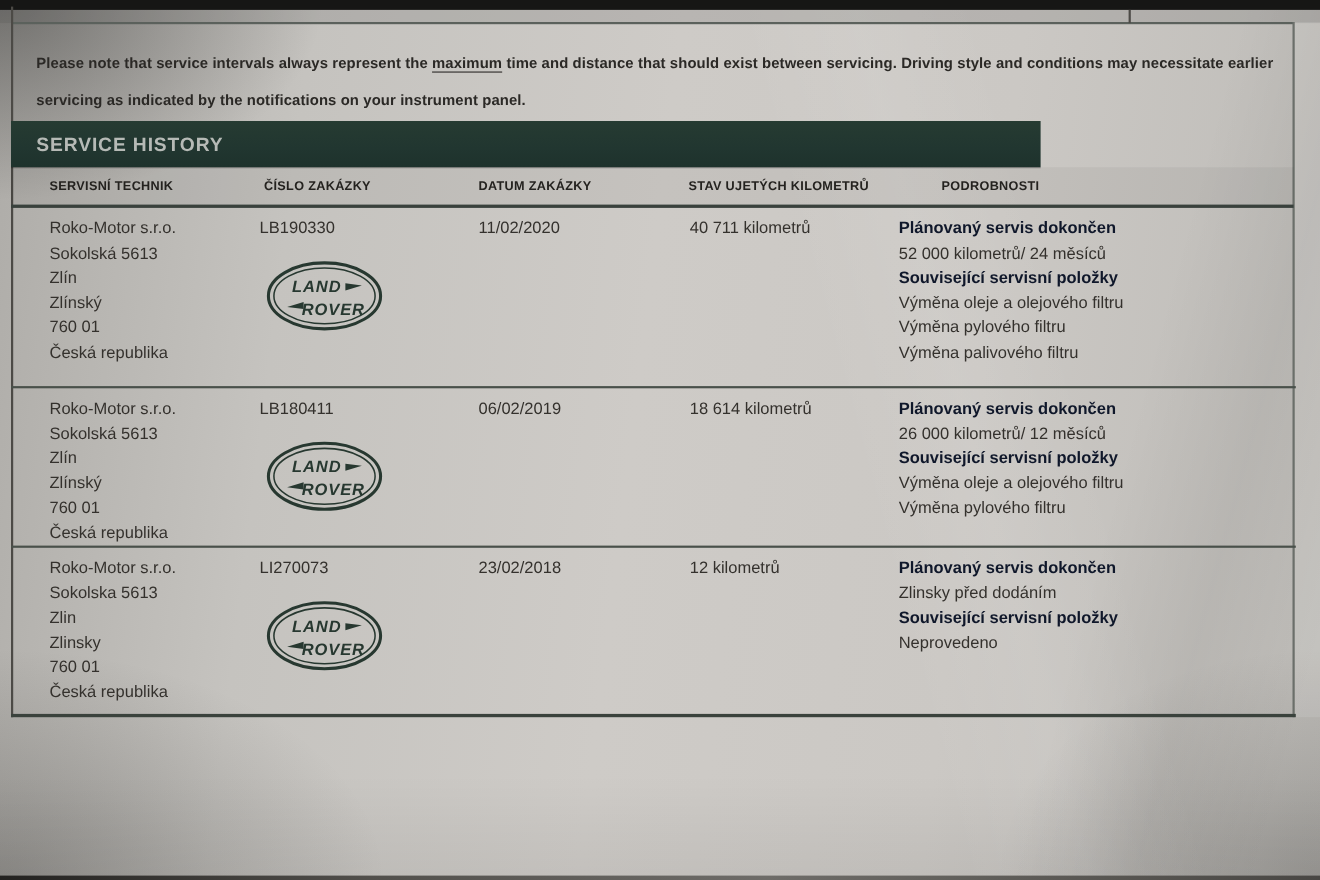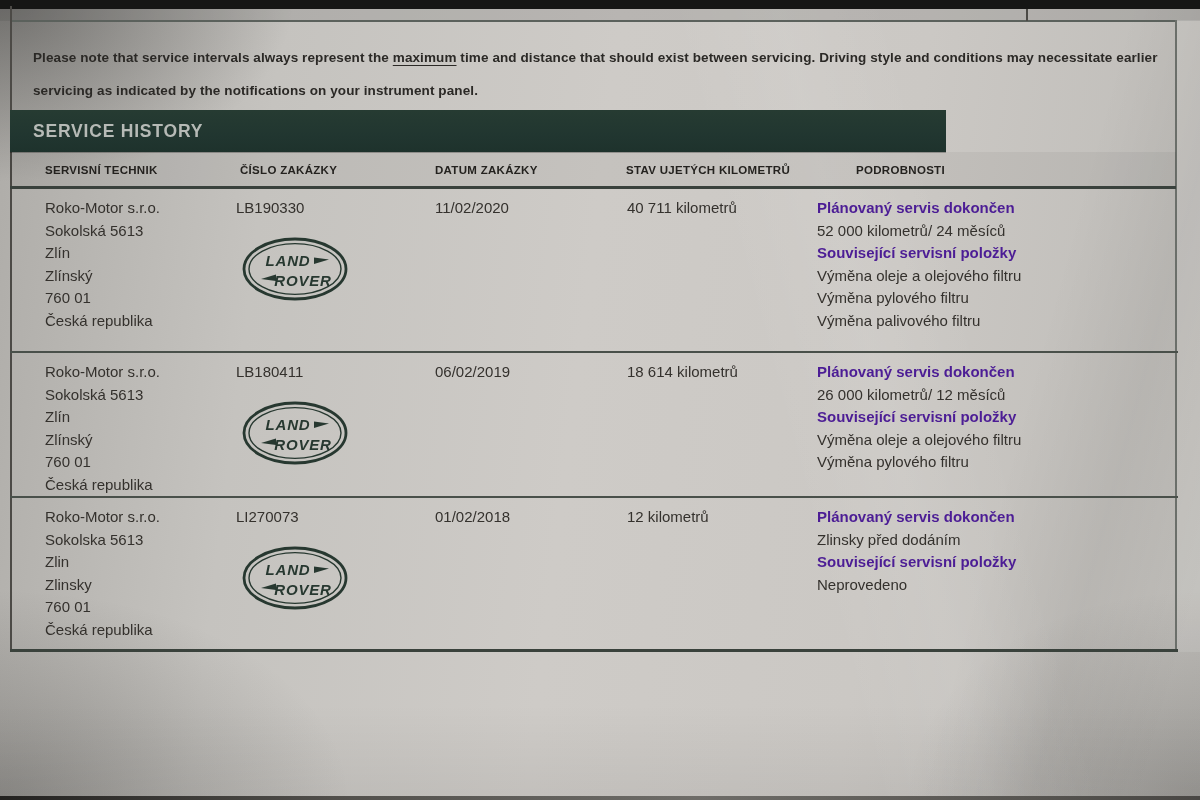--- a/index.html
+++ b/index.html
@@ -74,21 +74,21 @@
   .srow0{top:189px;height:164px;border-bottom:2px solid #49504a;}
   .srow1{top:353px;height:145px;border-bottom:2px solid #49504a;}
   .srow2{top:498px;height:154px;border-bottom:3px solid #3a423c;}
   .col{position:absolute;top:8px;font-size:15px;line-height:22.5px;color:#34312d;white-space:nowrap;}
   .col.tech{left:35px;}
   .col.order{left:214px;margin-left:12px;}
   .col.logo{left:232px;top:48px;line-height:0;}
   .col.date{left:425px;}
   .col.km{left:617px;}
   .col.details{left:807px;width:350px;}
-  .col .bold{font-weight:bold;color:#4c1d95;}
+  .col .bold{font-weight:bold;color:#0f172a;}
 
   .lr-svg text{
     font-family:"Liberation Sans",sans-serif;font-weight:bold;font-style:italic;
     fill:#273830;letter-spacing:0.8px;
   }
   [data-name]{cursor:default;}
 </style>
 </head>
 <body>
 
@@ -191,21 +191,21 @@
       <div class="col logo" data-name="land-rover-logo">
   <svg class="lr-svg" viewBox="0 0 106 64" width="106" height="64" data-name="land-rover-oval-icon">
     <ellipse cx="53" cy="32" rx="51" ry="30" fill="none" stroke="#273830" stroke-width="2.8"></ellipse>
     <ellipse cx="53" cy="32" rx="46" ry="25.4" fill="none" stroke="#273830" stroke-width="1.4"></ellipse>
     <text class="logo-top" x="46" y="28.5" font-size="15" text-anchor="middle">LAND</text>
     <polygon points="72,20.5 87,22.5 72,27" fill="#273830"></polygon>
     <polygon points="34,37.5 19,42 34,44" fill="#273830"></polygon>
     <text class="logo-bottom" x="61" y="49" font-size="15" text-anchor="middle">ROVER</text>
   </svg>
 </div>
-      <div class="col date" data-name="order-date">01/02/2018</div>
+      <div class="col date" data-name="order-date">23/02/2018</div>
       <div class="col km" data-name="mileage">12 kilometrů</div>
       <div class="col details" data-name="service-details">
         <div class="bold" data-name="detail-line">Plánovaný servis dokončen</div>
         <div data-name="detail-line">Zlinsky před dodáním</div>
         <div class="bold" data-name="detail-line">Související servisní položky</div>
         <div data-name="detail-line">Neprovedeno</div>
       </div>
     </div>
   </div>
 

